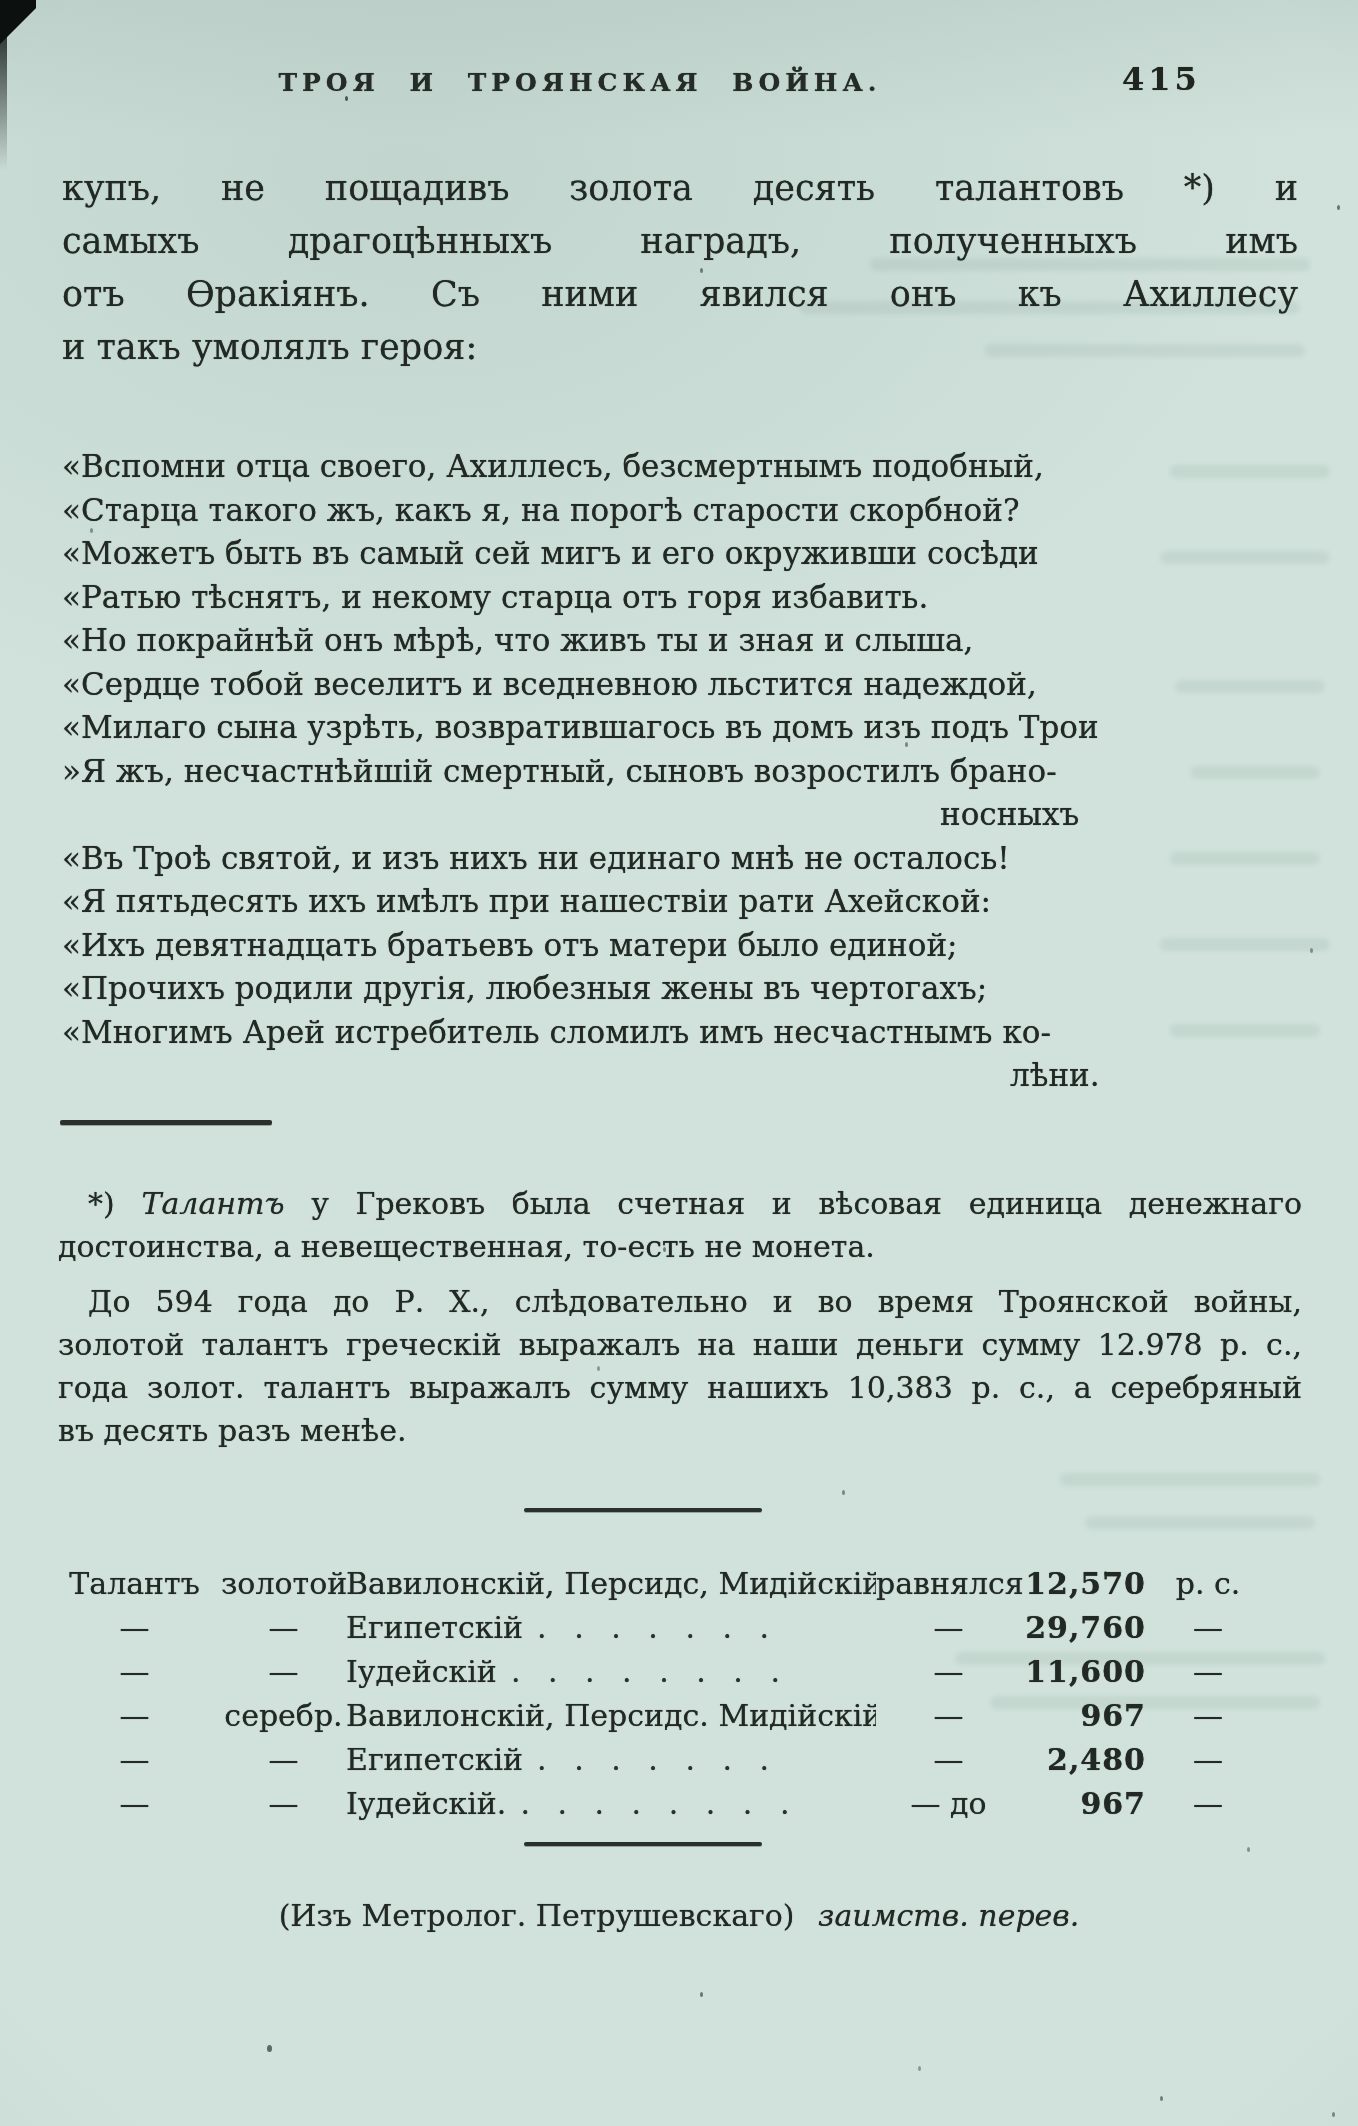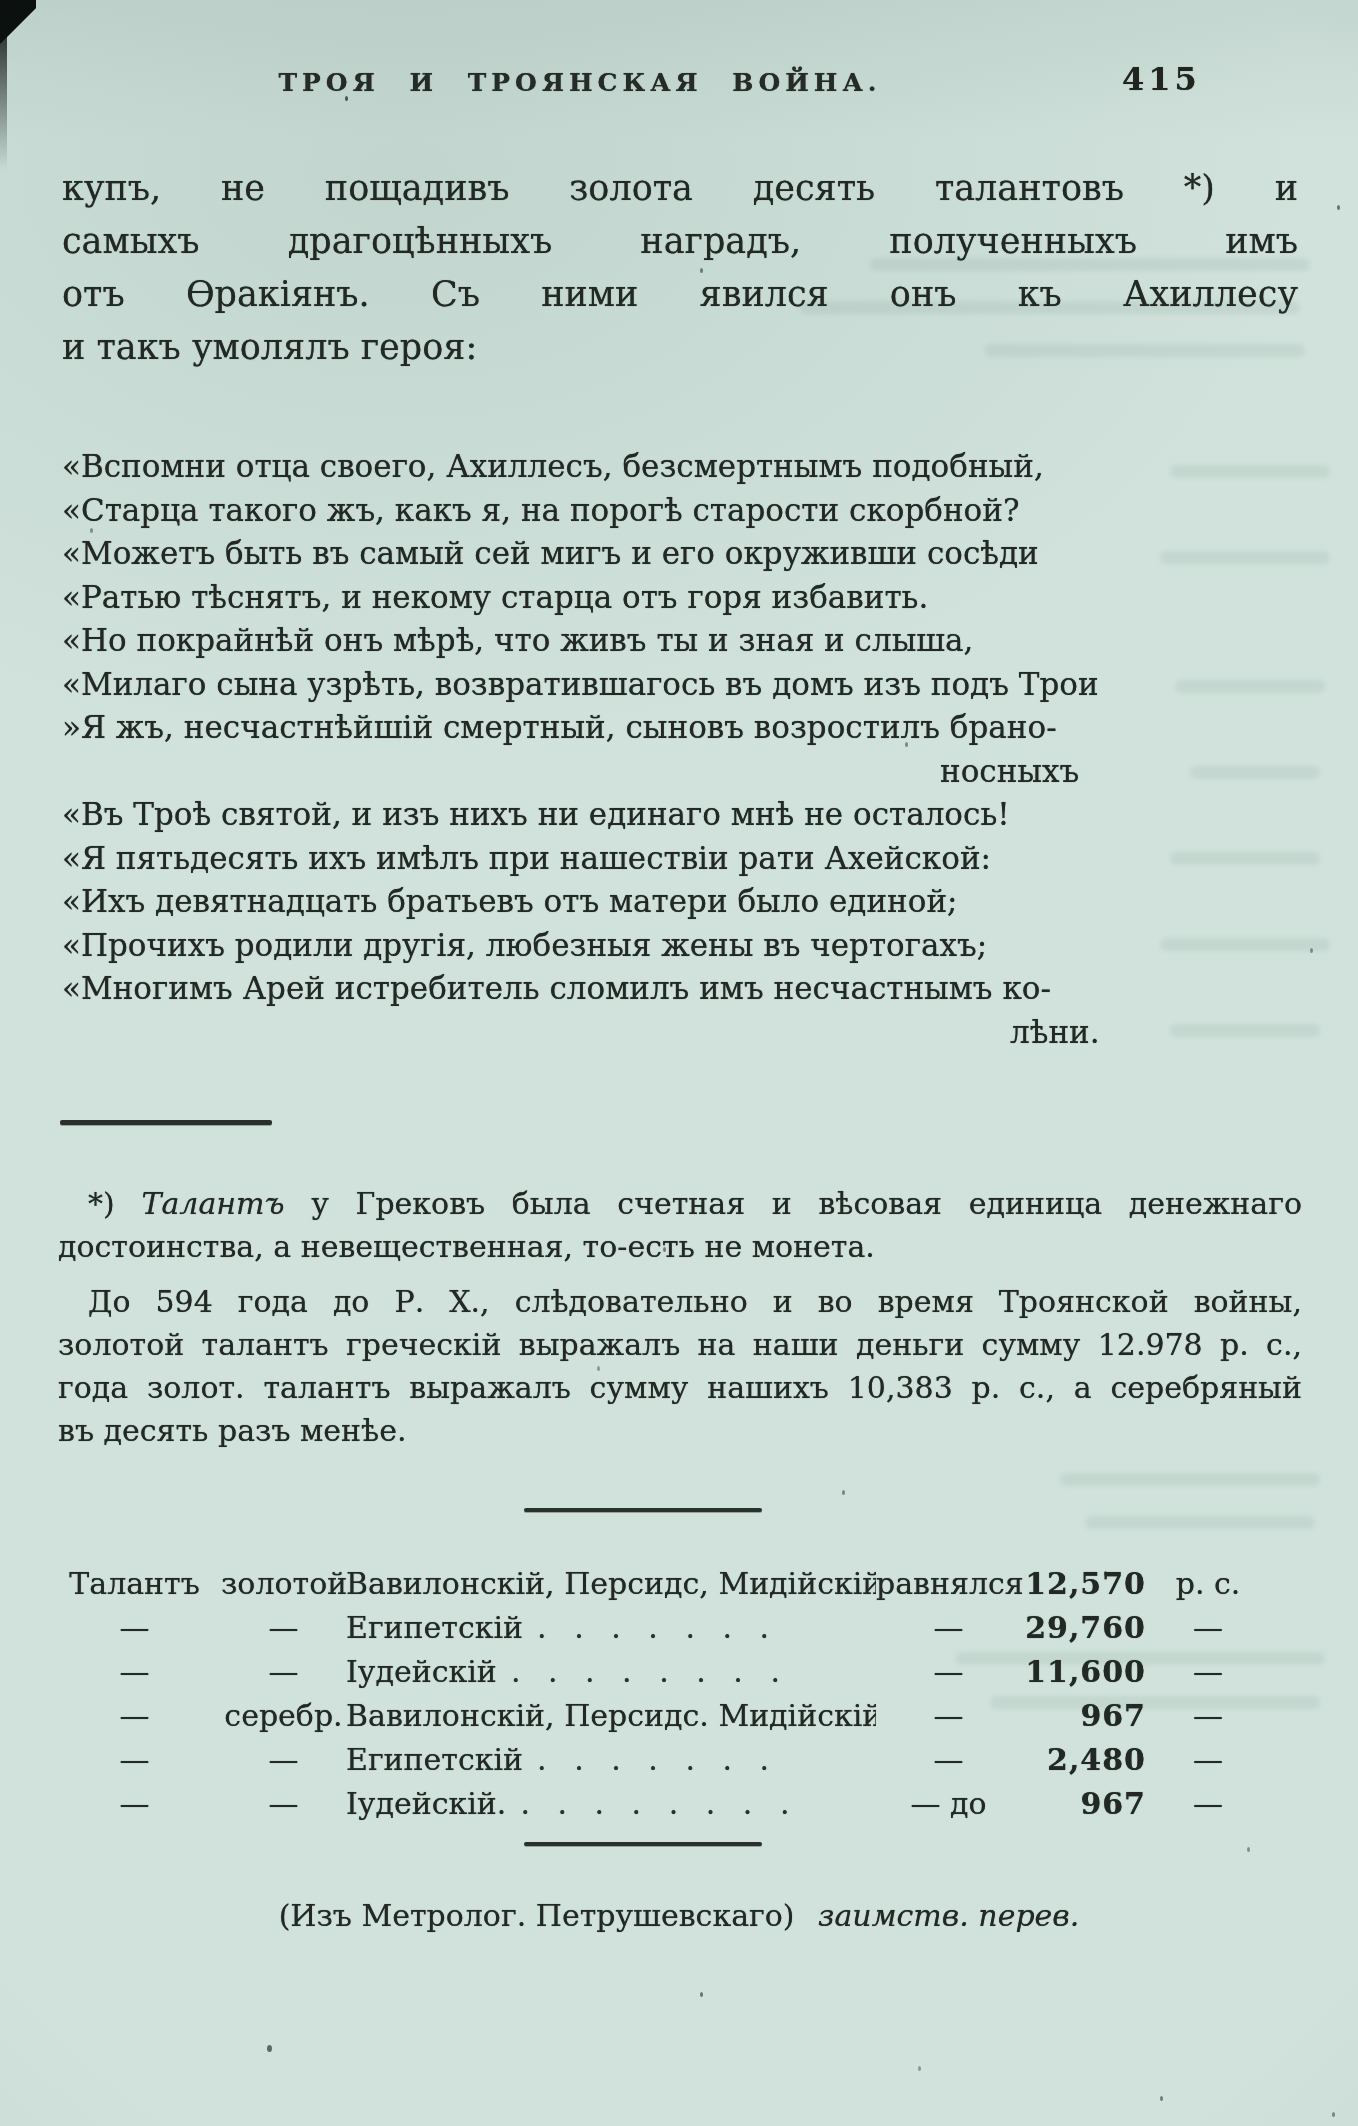--- a/index.html
+++ b/index.html
@@ -124,20 +124,21 @@
     <div class="jline">отъ Ѳракіянъ. Съ ними явился онъ къ Ахиллесу</div>
     <div class="pline">и такъ умолялъ героя:</div>
   </div>
 
   <div class="verse">
     <div class="vline">«Вспомни отца своего, Ахиллесъ, безсмертнымъ подобный,</div>
     <div class="vline">«Старца такого жъ, какъ я, на порогѣ старости скорбной?</div>
     <div class="vline">«Можетъ быть въ самый сей мигъ и его окруживши сосѣди</div>
     <div class="vline">«Ратью тѣснятъ, и некому старца отъ горя избавить.</div>
     <div class="vline">«Но покрайнѣй онъ мѣрѣ, что живъ ты и зная и слыша,</div>
+    <div class="vline">«Сердце тобой веселитъ и вседневною льстится надеждой,</div>
     <div class="vline">«Милаго сына узрѣть, возвратившагось въ домъ изъ подъ Трои</div>
     <div class="vline">»Я жъ, несчастнѣйшій смертный, сыновъ возростилъ брано-</div>
     <div class="vline wrap-a">носныхъ</div>
     <div class="vline">«Въ Троѣ святой, и изъ нихъ ни единаго мнѣ не осталось!</div>
     <div class="vline">«Я пятьдесять ихъ имѣлъ при нашествіи рати Ахейской:</div>
     <div class="vline">«Ихъ девятнадцать братьевъ отъ матери было единой;</div>
     <div class="vline">«Прочихъ родили другія, любезныя жены въ чертогахъ;</div>
     <div class="vline">«Многимъ Арей истребитель сломилъ имъ несчастнымъ ко-</div>
     <div class="vline wrap-b">лѣни.</div>
   </div>

